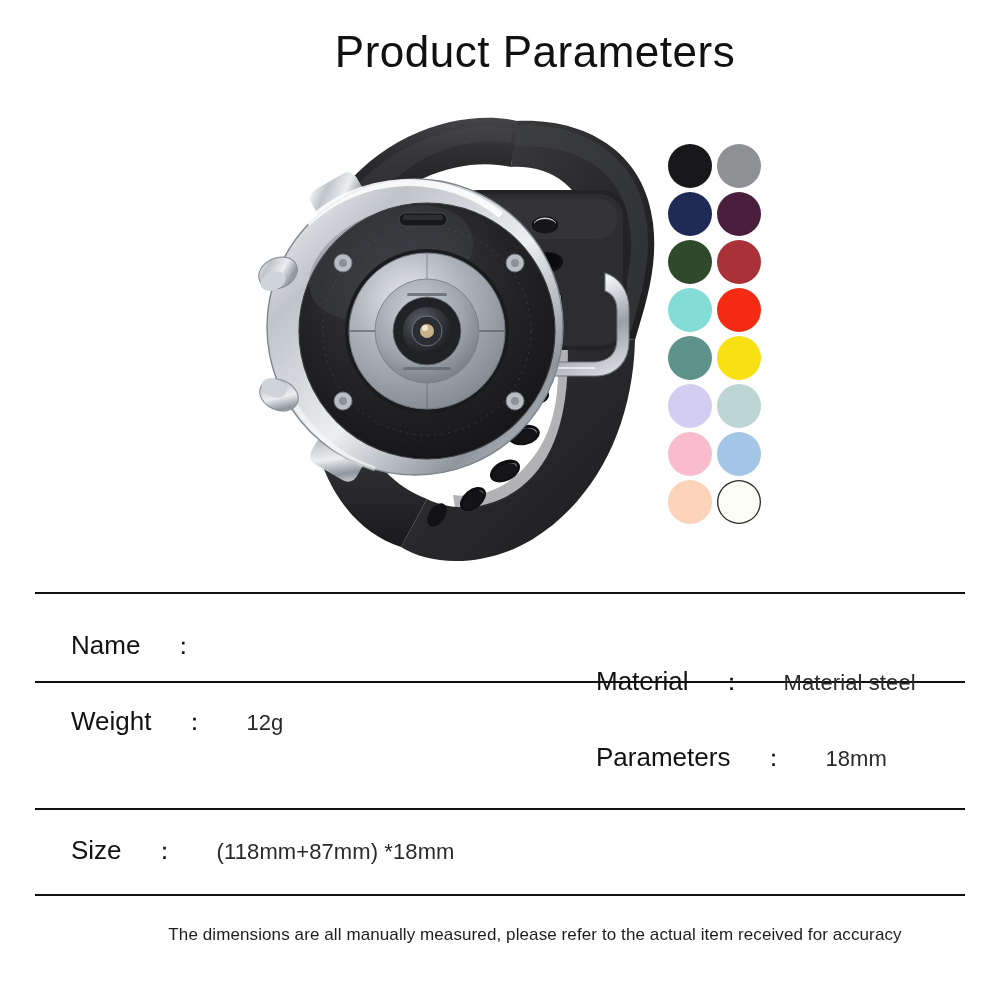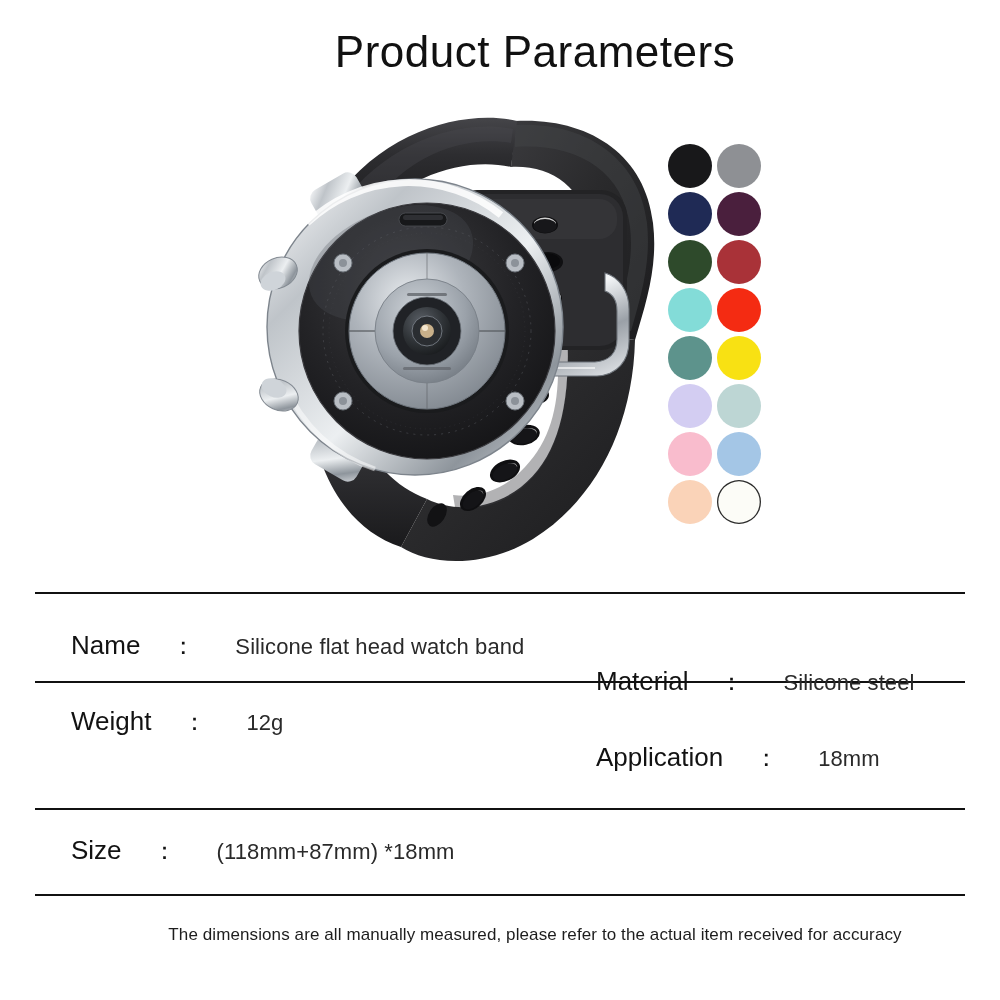--- a/index.html
+++ b/index.html
@@ -376,37 +376,36 @@
 
   <div class="rule r1"></div>
   <div class="rule r2"></div>
   <div class="rule r3"></div>
   <div class="rule r4"></div>
 
   <div class="spec-row row1">
     <div class="spec-cell col-left">
       <span class="spec-label">Name</span>
       <span class="spec-colon">：</span>
-      <span class="spec-value">Silicone flat head watch band</span>
     </div>
     <div class="spec-cell col-right">
       <span class="spec-label">Material</span>
       <span class="spec-colon">：</span>
-      <span class="spec-value">Silicone steel</span>
+      <span class="spec-value">Material steel</span>
     </div>
   </div>
 
   <div class="spec-row row2">
     <div class="spec-cell col-left">
       <span class="spec-label">Weight</span>
       <span class="spec-colon">：</span>
       <span class="spec-value">12g</span>
     </div>
     <div class="spec-cell col-right">
-      <span class="spec-label">Application</span>
+      <span class="spec-label">Parameters</span>
       <span class="spec-colon">：</span>
       <span class="spec-value">18mm</span>
     </div>
   </div>
 
   <div class="spec-row row3">
     <div class="spec-cell col-left">
       <span class="spec-label">Size</span>
       <span class="spec-colon">：</span>
       <span class="spec-value">(118mm+87mm) *18mm</span>

